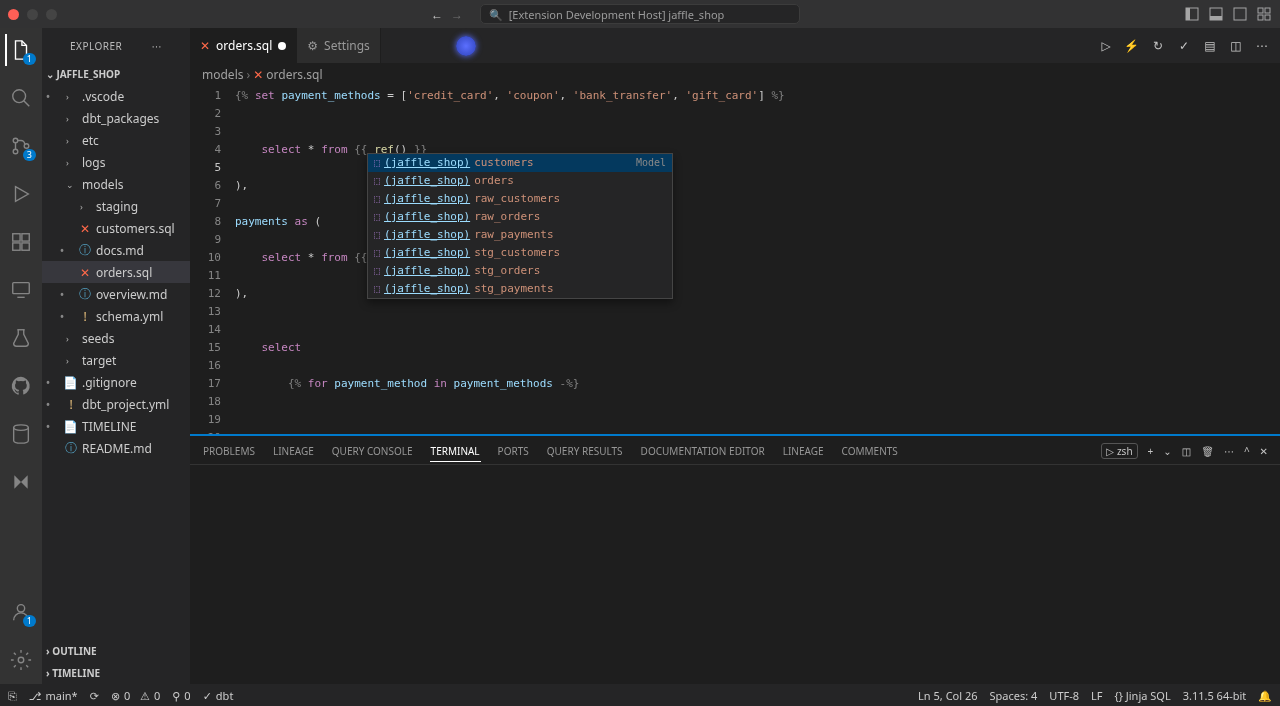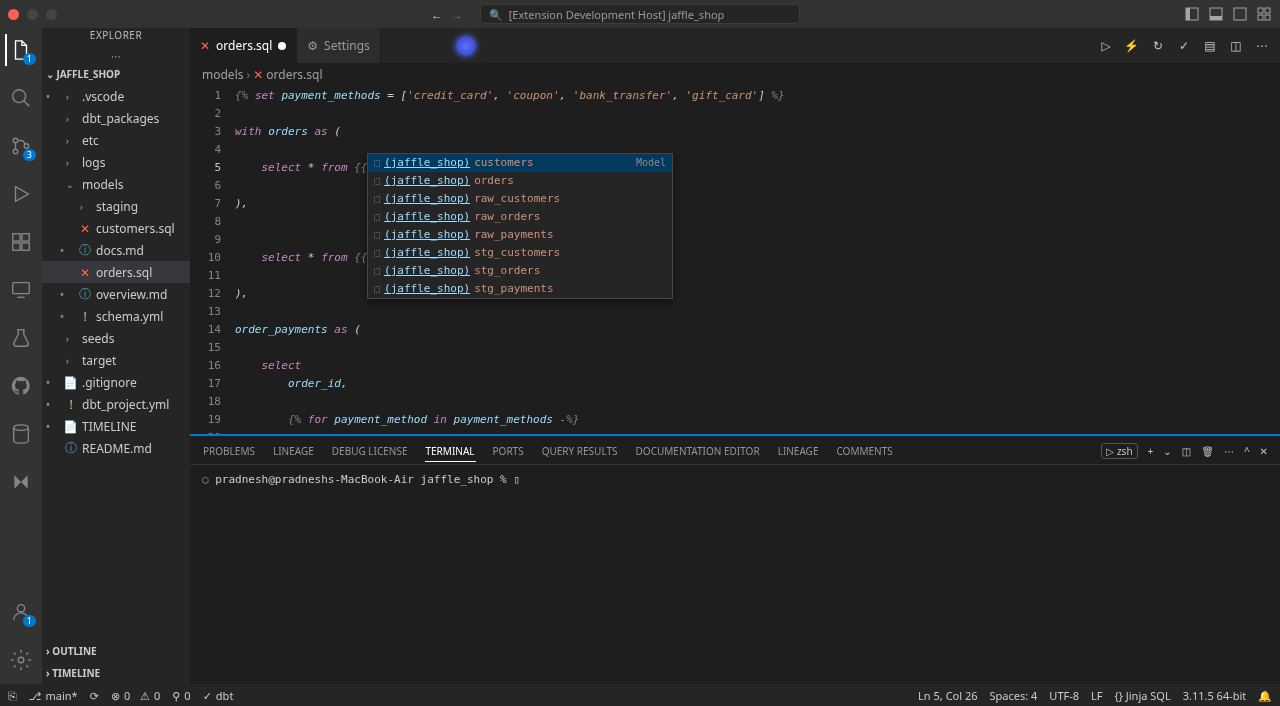--- a/index.html
+++ b/index.html
@@ -52,21 +52,21 @@
   padding-top:6px; gap:16px;
 }
 .activitybar .aicon { width:32px; height:32px; display:flex;align-items:center;justify-content:center; color:#858585; cursor:pointer; position:relative;}
 .activitybar .aicon.active { color:#fff; }
 .activitybar .aicon.active::before { content:''; position:absolute; left:0; top:0; bottom:0; width:2px; background:#fff;}
 .activitybar .badge { position:absolute; right:1px; bottom:1px; background:#007acc; color:#fff; border-radius:8px; font-size:9px; padding:0 4px; line-height:12px;}
 .activitybar .spacer{flex:1;}
 
 
 .sidebar { width: 148px; background: #252526; display:flex; flex-direction:column; font-size:12px;}
-.sidebar-header { height:35px; display:flex; align-items:center; justify-content:space-between; padding:0 5px; color:#bbbbbb; font-size:10px; letter-spacing:0.5px;flex-direction:column;}
+.sidebar-header { height:35px; display:flex; align-items:center; justify-content:space-between; padding:0 28px; color:#bbbbbb; font-size:10px; letter-spacing:0.5px;}
 .section-hdr { height:22px; display:flex; align-items:center; padding:0 4px; font-weight:700; font-size:10px; color:#ccc; background:#252526;}
 .section-hdr .chev{ margin-right:2px; font-size:10px;}
 .tree { padding-left:0;}
 .tree-row { height:22px; display:flex; align-items:center; padding-left:8px; cursor:pointer; color:#ccc; gap:4px;}
 .tree-row.sel{ background:#37373d;}
 .tree-row .ticon { width:14px; display:inline-flex; justify-content:center;}
 .tree-row .tchev{ width:10px; font-size:9px; opacity:0.8;}
 .indent1{padding-left:22px;} .indent2{padding-left:36px;}
 .tree-row .dotmod{ position:absolute; left:2px; width:12px; display:flex; justify-content:center;}
 .sidebar-footer{ margin-top:auto;}
@@ -82,21 +82,21 @@
 .tab-actions{ margin-left:auto; display:flex; gap:10px; align-items:center; padding-right:10px; color:#c5c5c5;}
 .ta-icon{width:16px;height:16px;display:flex;align-items:center;justify-content:center;}
 .breadcrumbs{ height:22px; display:flex; align-items:center; padding:0 12px; font-size:12px; color:#a0a0a0; gap:3px;}
 .breadcrumbs .bc-sep{opacity:.6;}
 
 
 .editor { flex:1; display:flex; overflow:hidden; background:#1e1e1e;}
 .gutter { width:45px; text-align:right; padding-right:14px; color:#858585; font-size:11px; line-height:18px; padding-top:2px;}
 .gutter .ln.cur{color:#c6c6c6;}
 .code { flex:1; position:relative; font-size:11px; line-height:18px; padding-top:2px;}
-.code-line{ white-space:pre;font-style:italic;}
+.code-line{ white-space:pre;}
 .kw{color:#c586c0;} .fn{color:#dcdcaa;} .str{color:#ce9178;} .ident{color:#9cdcfe;} .jinja{color:#808080;}
 
 
 .suggest {
   position:absolute; top:68px; left:132px;
   width:306px; background:#252526; border:1px solid #454545;
   font-size:11px; z-index:10;
   box-shadow:0 4px 8px rgba(0,0,0,0.4);
 }
 .suggest-row{ height:18px; display:flex; align-items:center; padding:0 6px; gap:4px;}
@@ -439,35 +439,33 @@
           <div class="ln">15</div>
           <div class="ln">16</div>
           <div class="ln">17</div>
           <div class="ln">18</div>
           <div class="ln">19</div>
           <div class="ln">20</div>
         </div>
       <div class="code" id="code">
         <div class="code-line"><span class="jinja">{%</span> <span class="kw">set</span> <span class="ident">payment_methods</span> = [<span class="str">'credit_card'</span>, <span class="str">'coupon'</span>, <span class="str">'bank_transfer'</span>, <span class="str">'gift_card'</span>] <span class="jinja">%}</span></div>
           <div class="code-line">&nbsp;</div>
-          <div class="code-line"><span class="kw">with</span> <span class="ident">orders</span> <span class="kw">as</span> (</div>
           <div class="code-line">&nbsp;</div>
           <div class="code-line">    <span class="kw">select</span> * <span class="kw">from</span> <span class="jinja">{{</span> <span class="fn">ref</span>() <span class="jinja">}}</span></div>
           <div class="code-line">&nbsp;</div>
           <div class="code-line">),</div>
           <div class="code-line">&nbsp;</div>
+          <div class="code-line"><span class="ident">payments</span> <span class="kw">as</span> (</div>
           <div class="code-line">&nbsp;</div>
           <div class="code-line">    <span class="kw">select</span> * <span class="kw">from</span> <span class="jinja">{{</span> <span class="fn">ref</span>(<span class="str">'<span class="ident">stg_payments</span>'</span>) <span class="jinja">}}</span></div>
           <div class="code-line">&nbsp;</div>
           <div class="code-line">),</div>
           <div class="code-line">&nbsp;</div>
-          <div class="code-line"><span class="ident">order_payments</span> <span class="kw">as</span> (</div>
           <div class="code-line">&nbsp;</div>
           <div class="code-line">    <span class="kw">select</span></div>
-          <div class="code-line">        <span class="ident">order_id</span>,</div>
           <div class="code-line">&nbsp;</div>
           <div class="code-line">        <span class="jinja">{%</span> <span class="kw">for</span> <span class="ident">payment_method</span> <span class="kw">in</span> <span class="ident">payment_methods</span> <span class="jinja">-%}</span></div>
       <div class="suggest mono" id="suggest">
             <div class="suggest-row sel">
       <span class="sicon2">⬚</span>
       <span class="proj">(jaffle_shop)</span>
       <span class="model">customers</span>
       <span class="tag">Model</span>
     </div>
             <div class="suggest-row">
@@ -514,41 +512,38 @@
     </div>
           </div>
         </div>
     </div>
     <div class="blue-line"></div>
 
     <div class="panel">
       <div class="panel-tabs" id="panel-tabs">
         <div class="ptab">PROBLEMS</div>
           <div class="ptab">LINEAGE</div>
-          <div class="ptab">DEBUG LICENSE</div>
+          <div class="ptab">QUERY CONSOLE</div>
           <div class="ptab active">TERMINAL</div>
           <div class="ptab">PORTS</div>
           <div class="ptab">QUERY RESULTS</div>
           <div class="ptab">DOCUMENTATION EDITOR</div>
           <div class="ptab">LINEAGE</div>
           <div class="ptab">COMMENTS</div>
           <div class="right">
           <div class="shell-badge">▷ <span>zsh</span></div>
           <span>+</span>
           <span>⌄</span>
           <span>◫</span>
           <span>🗑</span>
           <span>⋯</span>
           <span>^</span>
           <span>✕</span>
         </div>
       </div>
-      <div class="terminal mono">
-        <span style="opacity:.6;">○ </span><span>pradnesh@pradneshs-MacBook-Air jaffle_shop % </span><span>▯</span>
-      </div>
     </div>
   </div>
 </div>
 
 <div class="statusbar">
   <span class="sblock">⎘</span>
   <span class="sblock">⎇ <span>main*</span></span>
   <span class="sblock">⟳</span>
   <span class="sblock">⊗ <span>0</span>&nbsp; ⚠ <span>0</span></span>
   <span class="sblock">⚲ <span>0</span></span>

